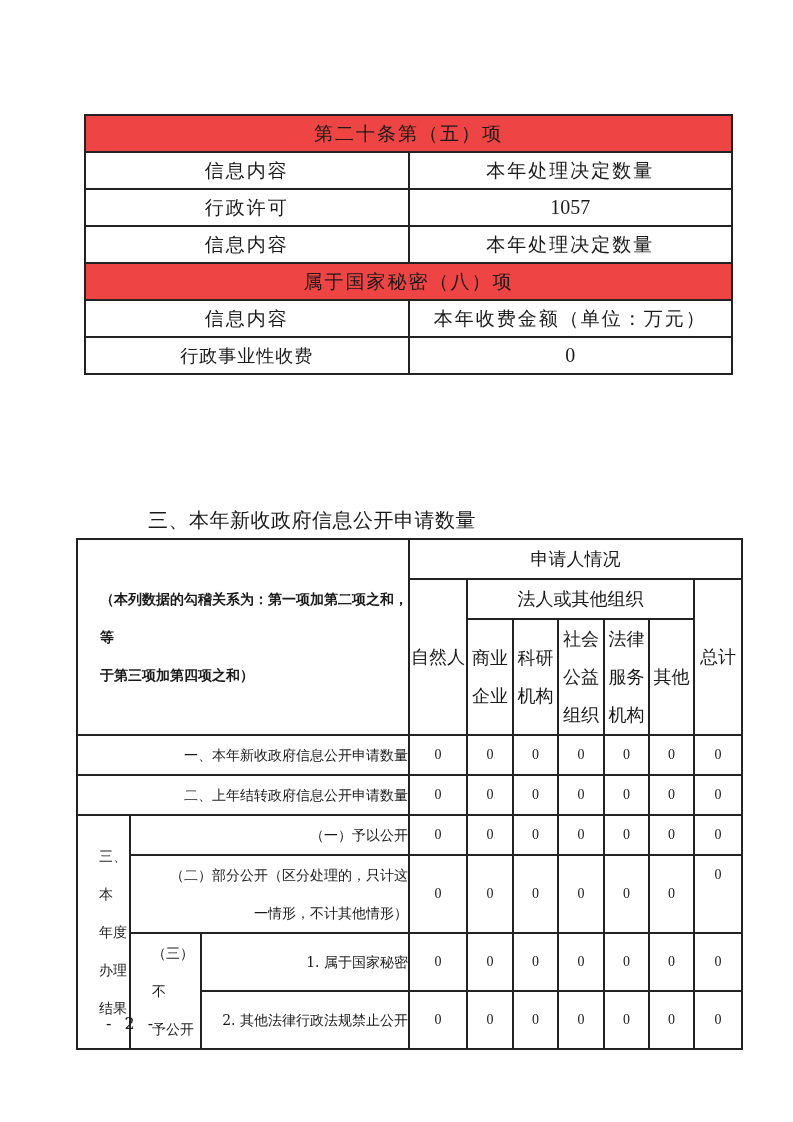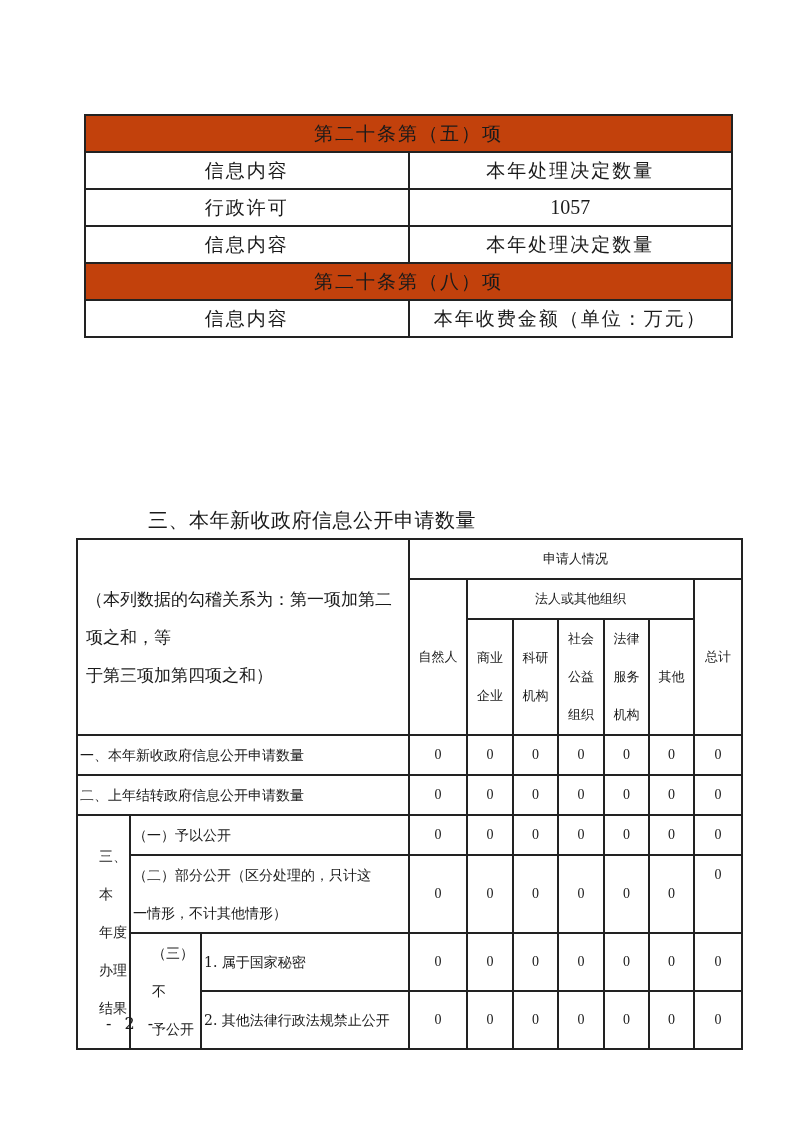--- a/index.html
+++ b/index.html
@@ -5,37 +5,37 @@
   html, body { margin: 0; padding: 0; background: #ffffff; }
   body { width: 793px; height: 1122px; position: relative; overflow: hidden;
          font-family: "DejaVu Serif", "Liberation Serif", serif; color: #1a1a1a; }
 
   
   .t1 { position: absolute; left: 84px; top: 114px; width: 649px;
         border-collapse: collapse; table-layout: fixed; }
   .t1 td { border: 2px solid #222; height: 35px; padding: 0; text-align: center;
            vertical-align: middle; font-size: 19px; letter-spacing: 2px; }
   .t1 td.lab { width: 158px; font-family: Liberation Mono, monospace; }
-  .t1 tr.hdr td { background: #c2410c; }
+  .t1 tr.hdr td { background: #ef4444; }
   .t1 td.num { font-family: "Liberation Serif", serif; font-size: 20px; letter-spacing: 0; }
   .t1 td.lab.long { letter-spacing: 1px; font-size: 18px; }
 
   
   .sec-title { position: absolute; left: 148px; top: 507px; font-size: 20px;
                font-family: "DejaVu Sans", "Liberation Sans", sans-serif; letter-spacing: 0.5px; }
 
   
   .t2 { position: absolute; left: 76px; top: 538px; width: 665px;
         border-collapse: collapse; table-layout: fixed; }
   .t2 td { border: 2px solid #222; padding: 0; text-align: center; vertical-align: middle;
            font-size: 13px; line-height: 38px; }
-  .t2 .sans { font-family: "DejaVu Sans", "Liberation Sans", sans-serif; font-size: 13px; }
-  .t2 td.left { text-align: left; padding-left: 2px; font-size: 14px; }
+  .t2 .sans { font-family: "DejaVu Sans", "Liberation Sans", sans-serif; font-size: 18px; }
+  .t2 td.left { text-align: right; padding-left: 2px; font-size: 14px; }
   .t2 td.num { font-family: "Liberation Serif", serif; font-size: 14px; }
-  .t2 td.note { text-align: left; padding-left: 8px; line-height: 38px; font-size: 17px; }
+  .t2 td.note { text-align: left; padding-left: 22px; line-height: 38px; font-size: 14px; font-weight: bold; }
   .t2 td.stack { line-height: 38px; margin-left: 33px; }
   .t2 td.vstack { text-align: left; padding-left: 21px; font-size: 14px; line-height: 38px; }
   .t2 td.total-top { vertical-align: top; padding-top: 0; }
 
   .page-num { position: absolute; left: 106px; top: 1014px; font-size: 16px;
               font-family: "DejaVu Serif", serif; letter-spacing: 4px; }
 </style>
 </head>
 <body>
 
@@ -53,25 +53,29 @@
     <td class="lab">行政许可</td>
     <td class="num">1057</td>
   </tr>
 
   <tr>
     <td class="lab">信息内容</td>
     <td>本年处理决定数量</td>
   </tr>
 
   <tr class="hdr">
-    <td colspan="2">第二十条第（八）项</td>
+    <td colspan="2">属于国家秘密（八）项</td>
   </tr>
   <tr>
     <td class="lab">信息内容</td>
     <td>本年收费金额（单位：万元）</td>
+  </tr>
+  <tr>
+    <td class="lab long">行政事业性收费</td>
+    <td class="num">0</td>
   </tr>
 </tbody>
   </table>
 
 <div class="sec-title">三、本年新收政府信息公开申请数量</div>
 
 <table class="t2">
   <colgroup>
     <col style="width:53px">
       <col style="width:71px">

